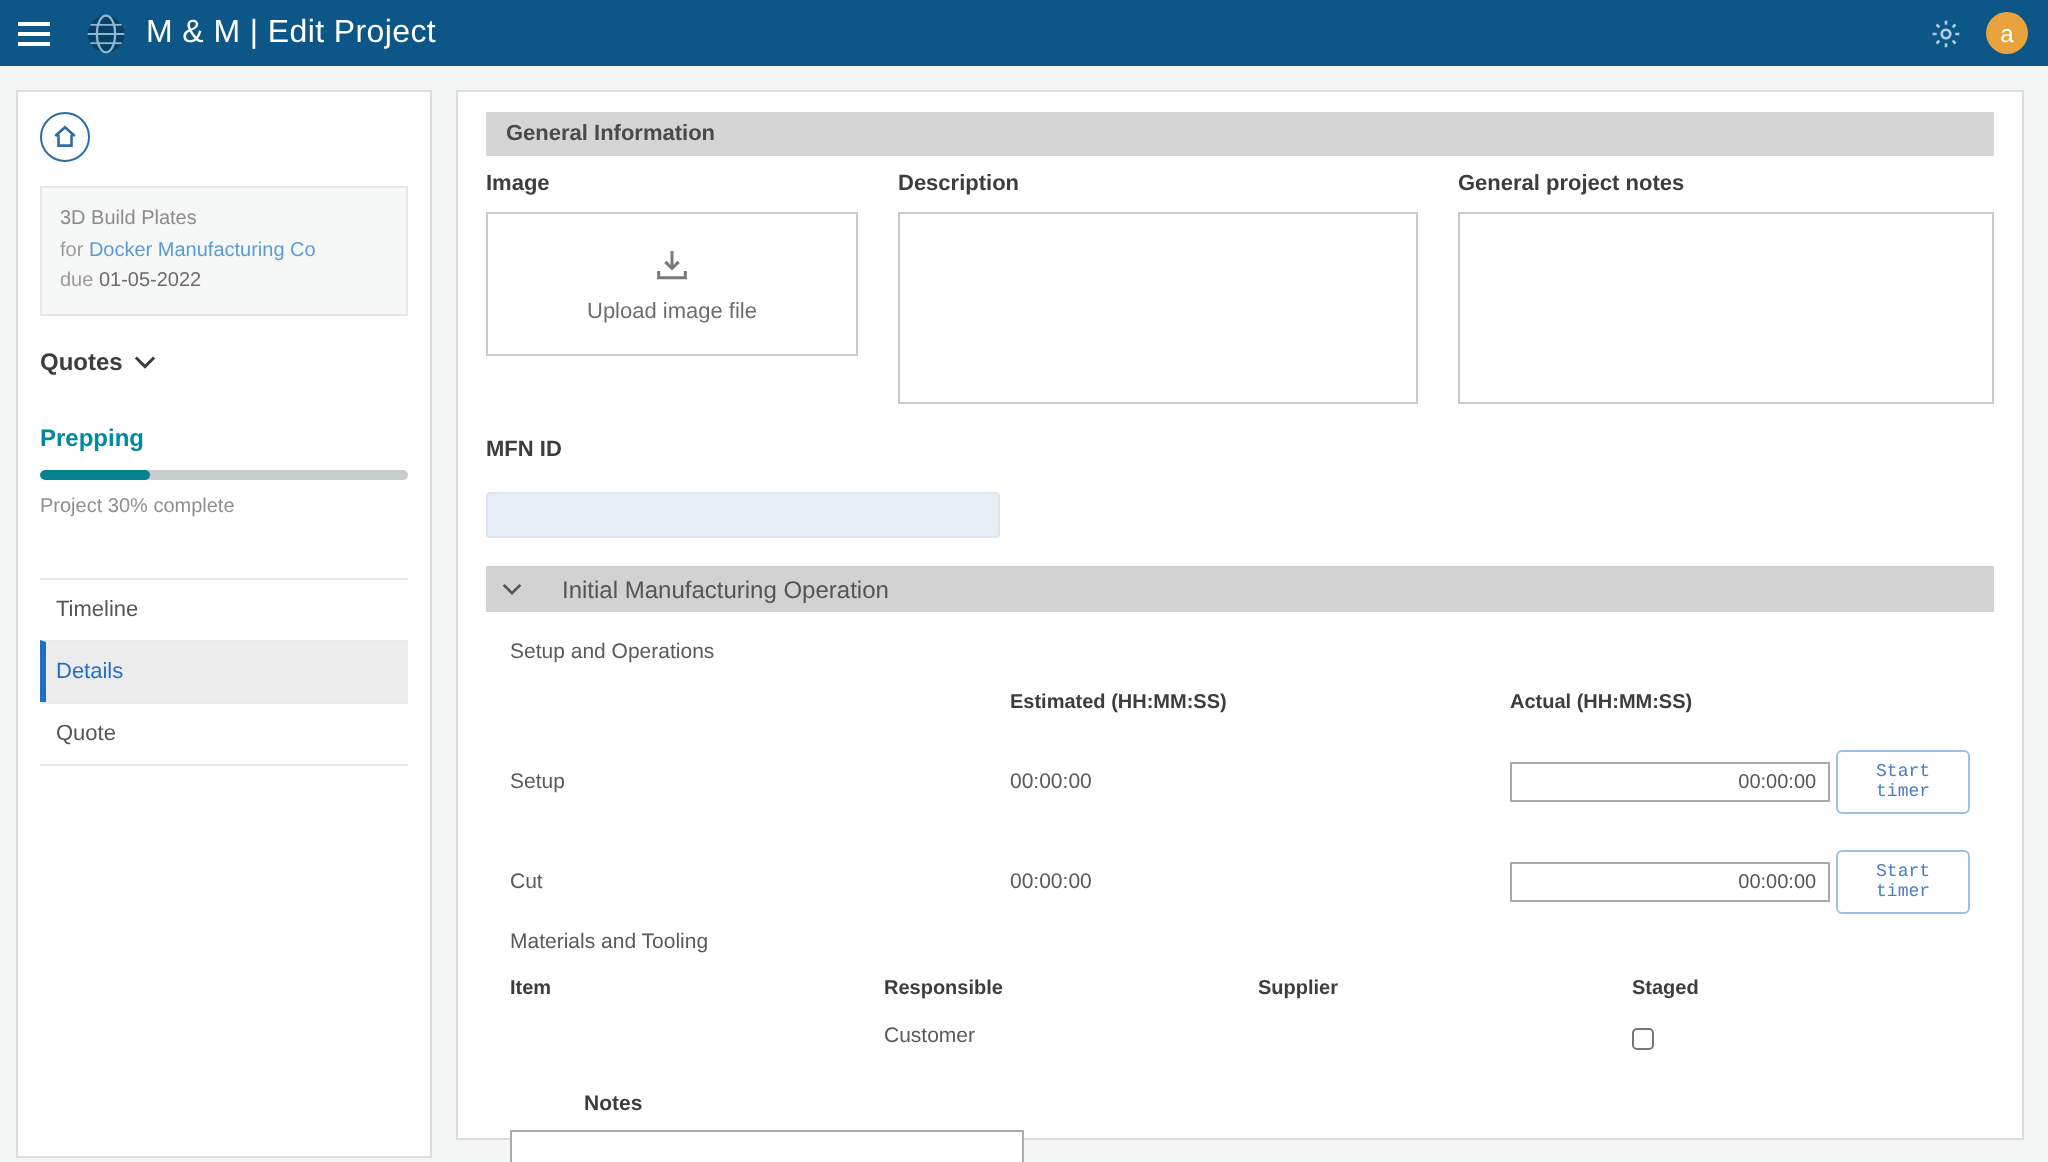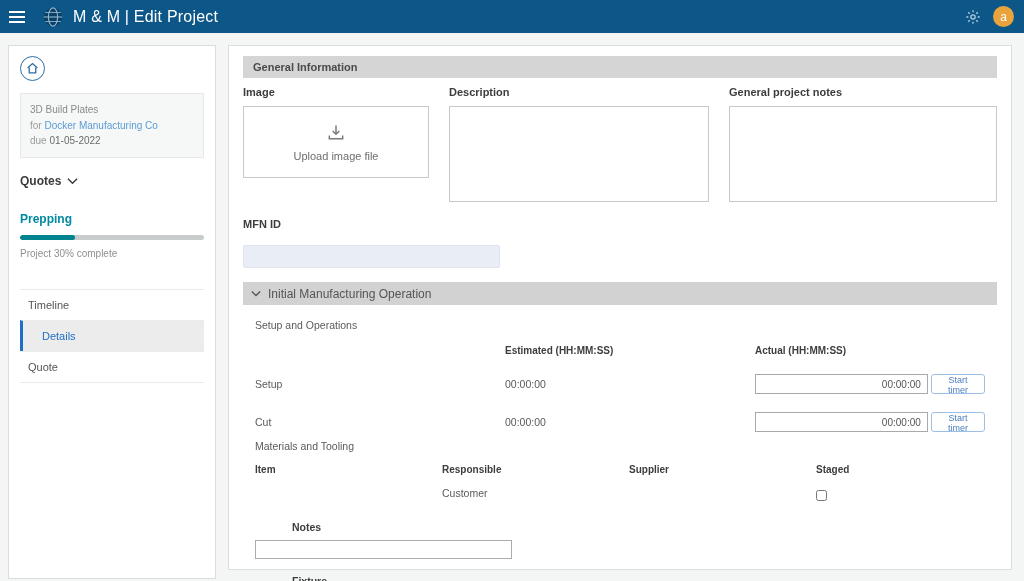--- a/index.html
+++ b/index.html
@@ -57,21 +57,21 @@
     margin-top:9px; height:5px; background:#c9cccd; border-radius:3px; overflow:hidden;
   }
   .progress-fill { height:100%; background:#00838f; border-radius:3px; }
   .progress-text { margin-top:8px; font-size:10px; color:#8f8f8f; }
   .side-menu { margin-top:30px; }
   .side-menu .item {
     padding:9px 8px; font-size:11px; color:#555; border-top:1px solid #eaeaea; cursor:pointer;
   }
   .side-menu .item:last-child { border-bottom:1px solid #eaeaea; }
   .side-menu .item.selected {
-    background:#ececec; color:#1e6fc5; border-left:3px solid #1e6fc5; padding-left:19px;
+    background:#ececec; color:#1e6fc5; border-left:3px solid #1e6fc5; padding-left:5px;
   }
   
   .section-header {
     background:#d5d5d5; height:22px; display:flex; align-items:center;
     padding:0 10px; font-size:11px; font-weight:bold; color:#4a4a4a;
   }
   .gi-columns { display:flex; gap:20px; margin-top:8px; }
   .col-label { font-size:11px; font-weight:bold; color:#3d3d3d; margin-bottom:8px; }
   .upload-box {
     width:186px; height:72px; border:1px solid #c9c9c9; background:#fff;
@@ -86,37 +86,37 @@
   .col-desc { width:260px; }
   .col-notes { flex:1; }
   .mfn-block { margin-top:12px; }
   .mfn-input {
     margin-top:7px; width:257px; height:23px; background:#e9eef6;
     border:1px solid #dde4ef; border-radius:2px; font-size:11px; padding:0 6px;
   }
   
   .op-header {
     margin-top:14px; background:#d2d2d2; height:23px; display:flex; align-items:center;
-    gap:7px; padding:0 8px; font-size:12px; color:#555; cursor:pointer;
+    gap:20px; padding:0 8px; font-size:12px; color:#555; cursor:pointer;
   }
   .op-body { padding:14px 12px 0 12px; }
   .sub-label { font-size:10.5px; color:#5a5a5a; }
   .timer-grid { display:grid; grid-template-columns:250px 250px 1fr; align-items:center; margin-top:14px; row-gap:18px; }
   .th { font-size:10px; font-weight:bold; color:#3d3d3d; }
   .td { font-size:10.5px; color:#5a5a5a; }
   .actual-cell { display:flex; align-items:center; gap:3px; }
   .actual-input {
     width:178px; height:20px; border:1px solid #a9a9a9; font-size:10px;
     text-align:right; padding:0 6px; color:#555;
     font-family:"Liberation Sans", sans-serif;
   }
   .timer-btn {
-    height:20px; padding:0 6px; background:#fff; border:1px solid #9cbfe8;
+    height:32px; padding:0 6px; background:#fff; border:1px solid #9cbfe8;
     border-radius:3px; color:#4a7fc1; font-size:9px; cursor:pointer;
-    font-family:Liberation Sans, sans-serif;
+    font-family:Liberation Mono, monospace;
   }
   .materials-label { margin-top:8px; font-size:10.5px; color:#5a5a5a; }
   .materials-grid { display:grid; grid-template-columns:187px 187px 187px 1fr; margin-top:12px; row-gap:12px; }
   .check { width:11px; height:11px; cursor:pointer; }
   .small-field-block { margin-top:16px; }
   .small-field-label { font-size:10.5px; font-weight:bold; color:#3d3d3d;padding-left:37px; }
   .small-input {
     display:block; margin-top:7px; width:257px; height:19px; border:1px solid #ababab;
     font-size:10.5px; padding:0 5px; font-family:"Liberation Sans", sans-serif;
   }

